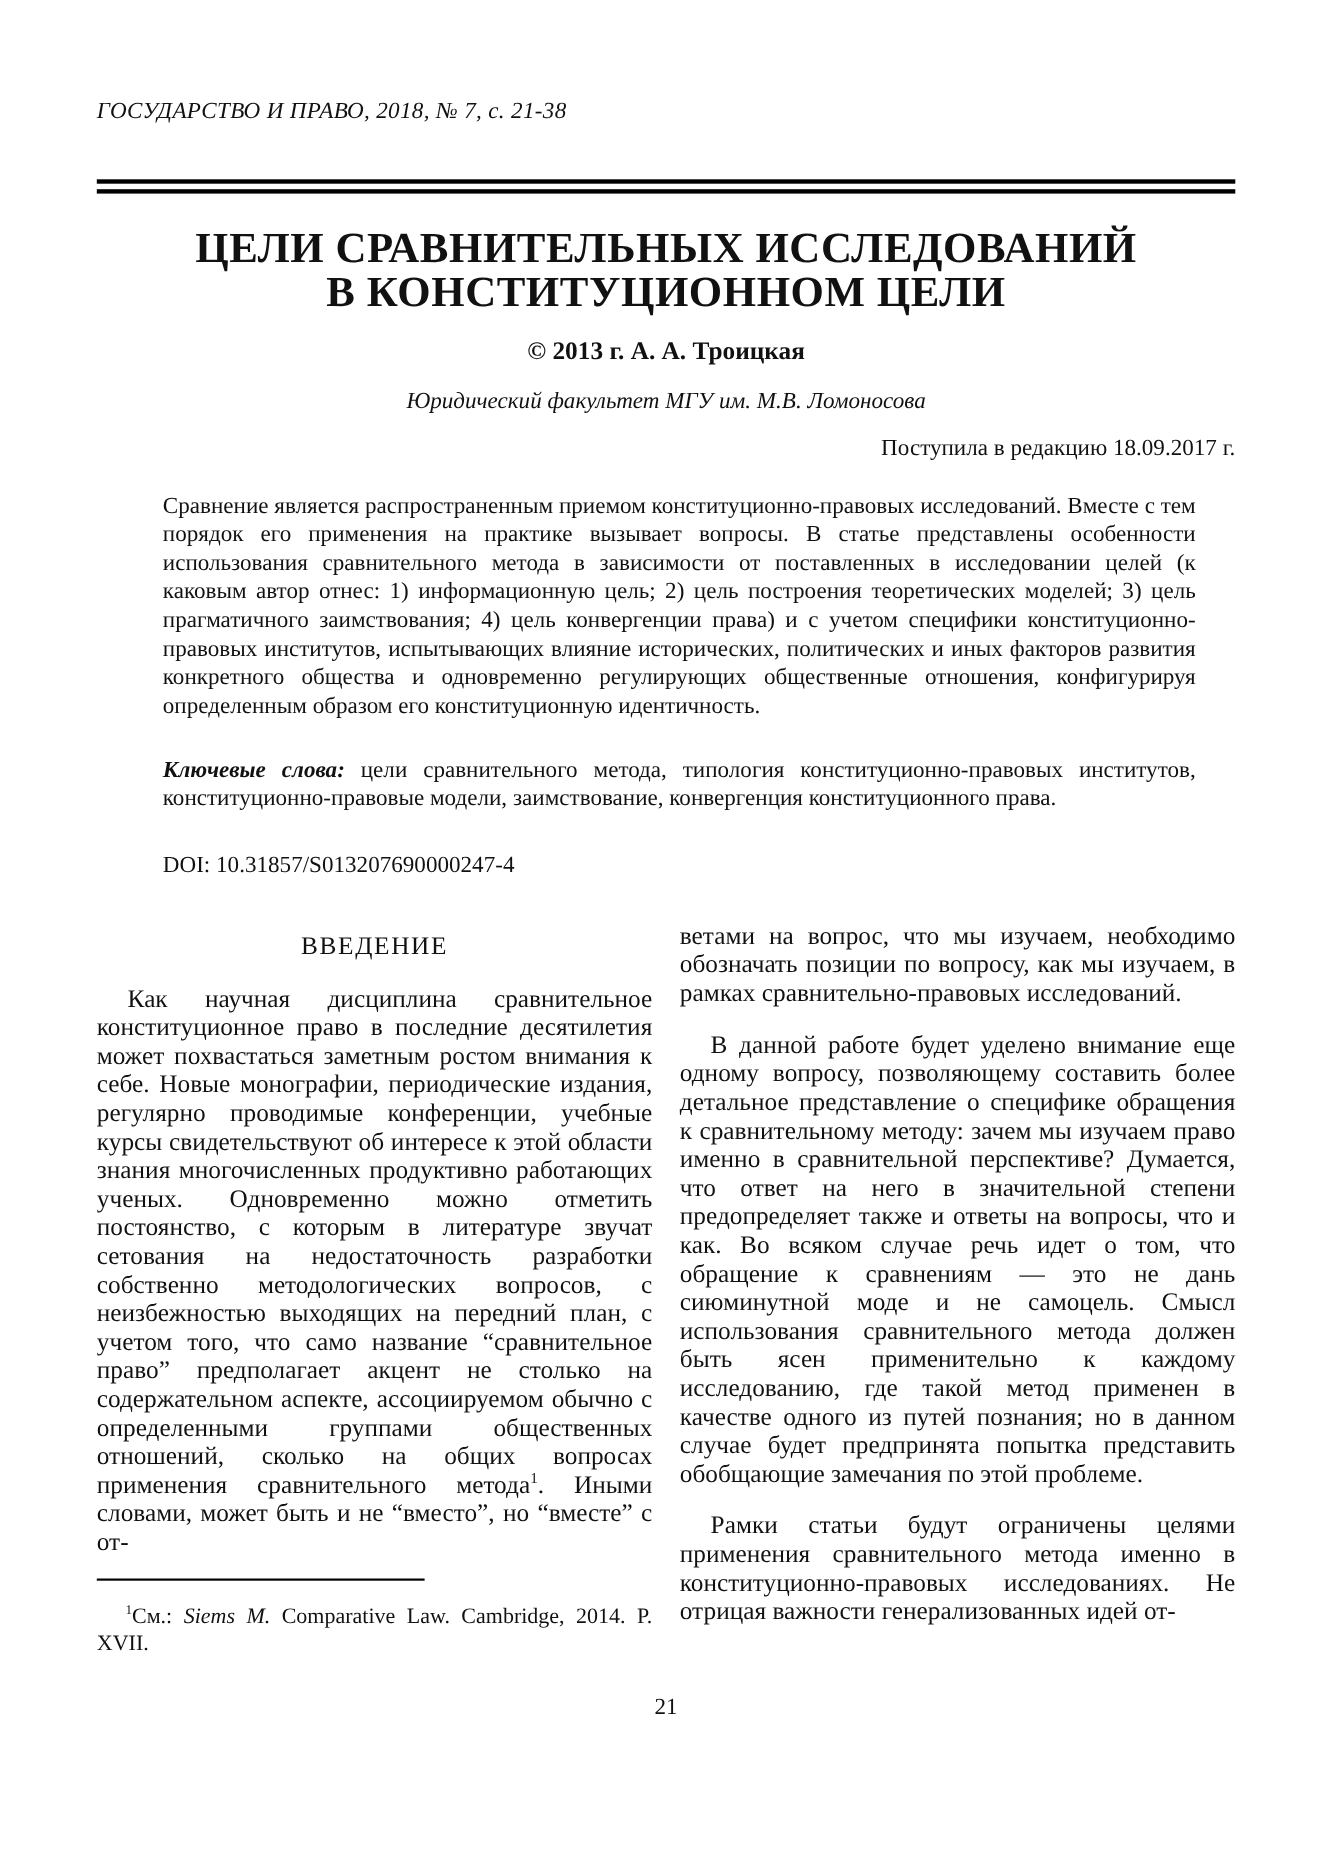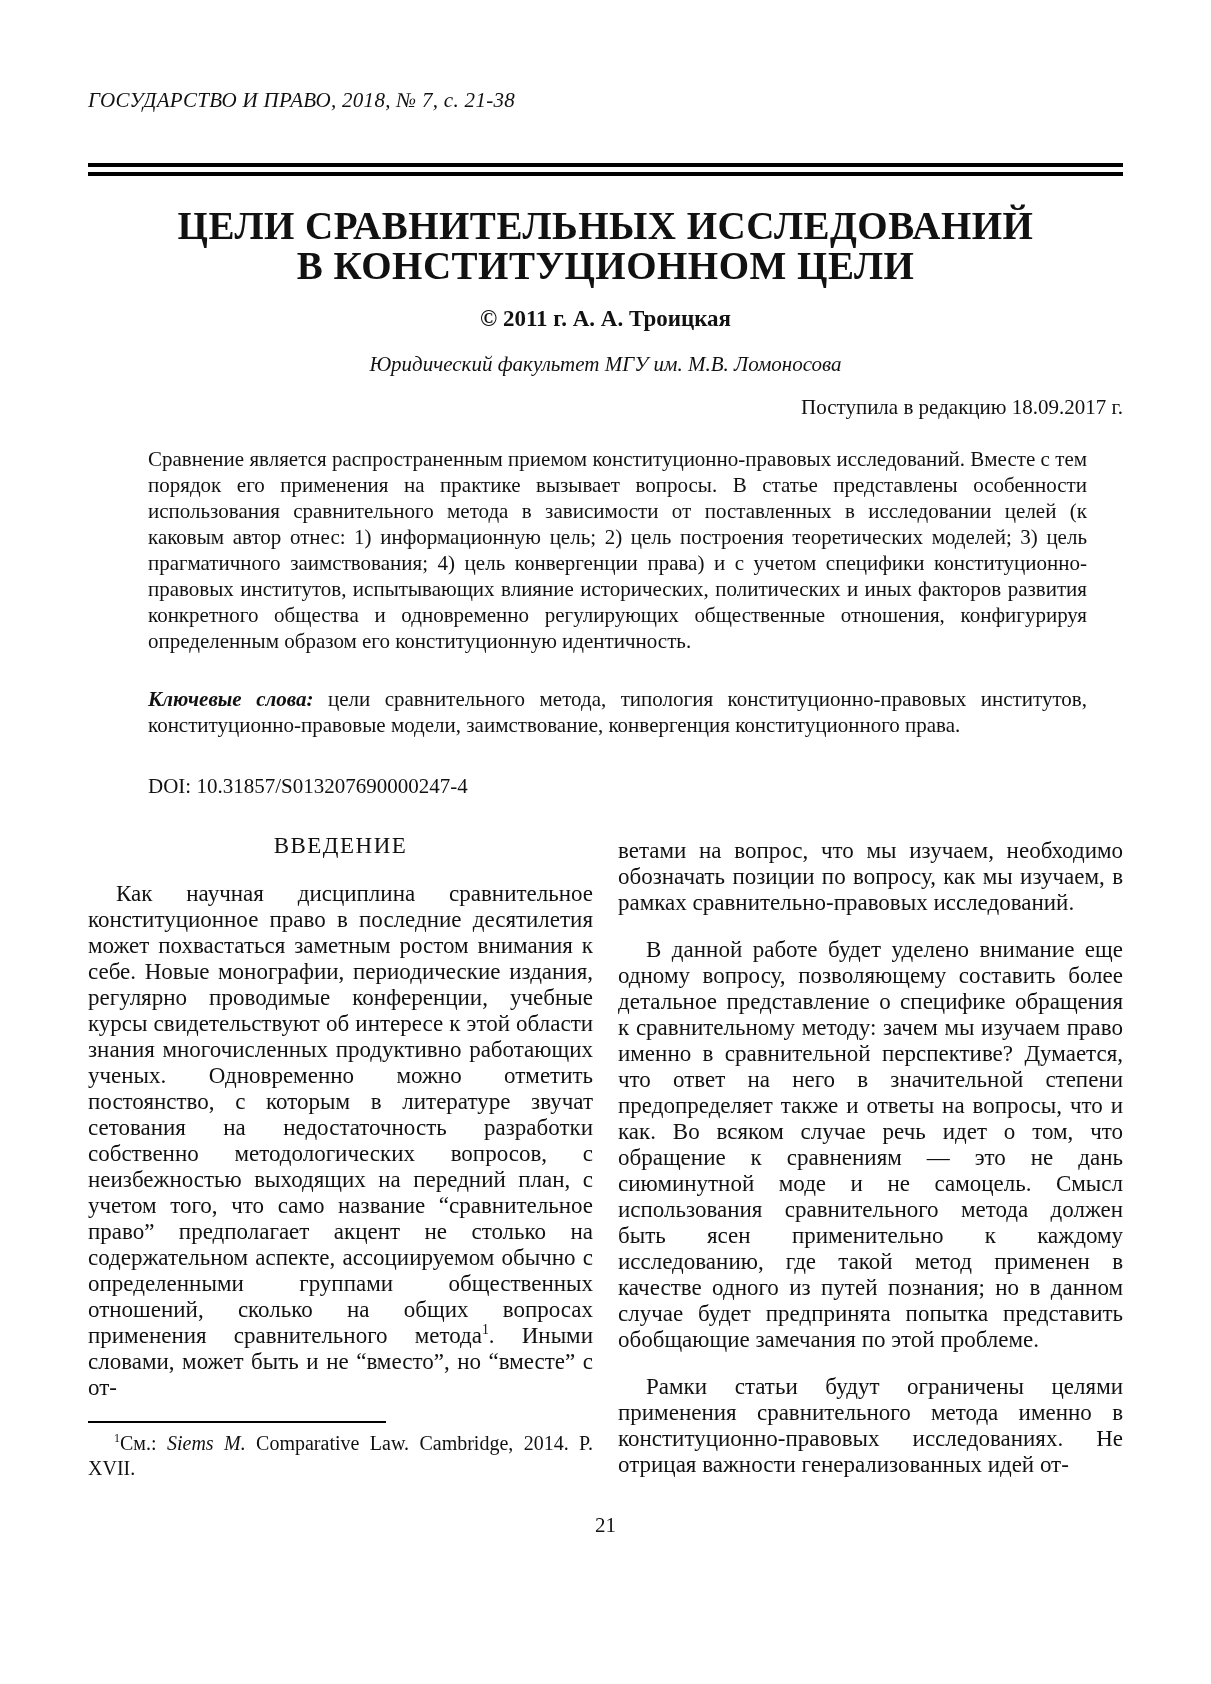--- a/index.html
+++ b/index.html
@@ -83,40 +83,41 @@
   }
   .col {
     width: 505px;
     font-size: 23px;
     line-height: 26px;
     text-align: justify;
   }
   .col-right { padding-top: 5px; }
 
   .section-heading {
+    margin-top: 14px;
     text-align: right;
     font-size: 23px;
     letter-spacing: 1.5px;
     text-align-last: center;
   }
   .col p.body-par { text-indent: 28px; }
   .col p.no-indent { text-indent: 0; }
   .col p + p { margin-top: 21px; }
   .col .first-par { margin-top: 22px; }
 
   sup.fn-ref {
     font-size: 60%;
     vertical-align: super;
     line-height: 0;
   }
 
   .footnote-block { margin-top: 20px; }
   .footnote-rule { width: 298px; height: 2px; background: #000; }
   .footnote-text {
-    margin-top: 8px;
+    margin-top: 20px;
     font-size: 20px;
     line-height: 25px;
     text-align: justify;
     text-indent: 26px;
   }
   .footnote-text .cite { font-style: italic; }
 
   .page-number {
     margin-top: 32px;
     text-align: center;
@@ -133,21 +134,21 @@
   <div class="rule-double">
     <div class="r1"></div>
     <div class="r2"></div>
   </div>
 
   <div class="title">
     <div>ЦЕЛИ СРАВНИТЕЛЬНЫХ ИССЛЕДОВАНИЙ</div>
     <div>В КОНСТИТУЦИОННОМ ЦЕЛИ</div>
   </div>
 
-  <div class="author">© 2011 г. А. А. Троицкая</div>
+  <div class="author">© 2013 г. А. А. Троицкая</div>
 
   <div class="affiliation">Юридический факультет МГУ им. М.В. Ломоносова</div>
 
 
   <div class="received">Поступила в редакцию 18.09.2017 г.</div>
 
   <p class="abstract">Сравнение является распространенным приемом конституционно-правовых исследований. Вместе с тем порядок его применения на практике вызывает вопросы. В статье представлены особенности использования сравнительного метода в зависимости от поставленных в исследовании целей (к каковым автор отнес: 1) информационную цель; 2) цель построения теоретических моделей; 3) цель прагматичного заимствования; 4) цель конвергенции права) и с учетом специфики конституционно-правовых институтов, испытывающих влияние исторических, политических и иных факторов развития конкретного общества и одновременно регулирующих общественные отношения, конфигурируя определенным образом его конституционную идентичность.</p>
 
   <p class="keywords">
     <span class="kw-label">Ключевые слова:</span><span> цели сравнительного метода, типология конституционно-правовых институтов, конституционно-правовые модели, заимствование, конвергенция конституционного права.</span>

